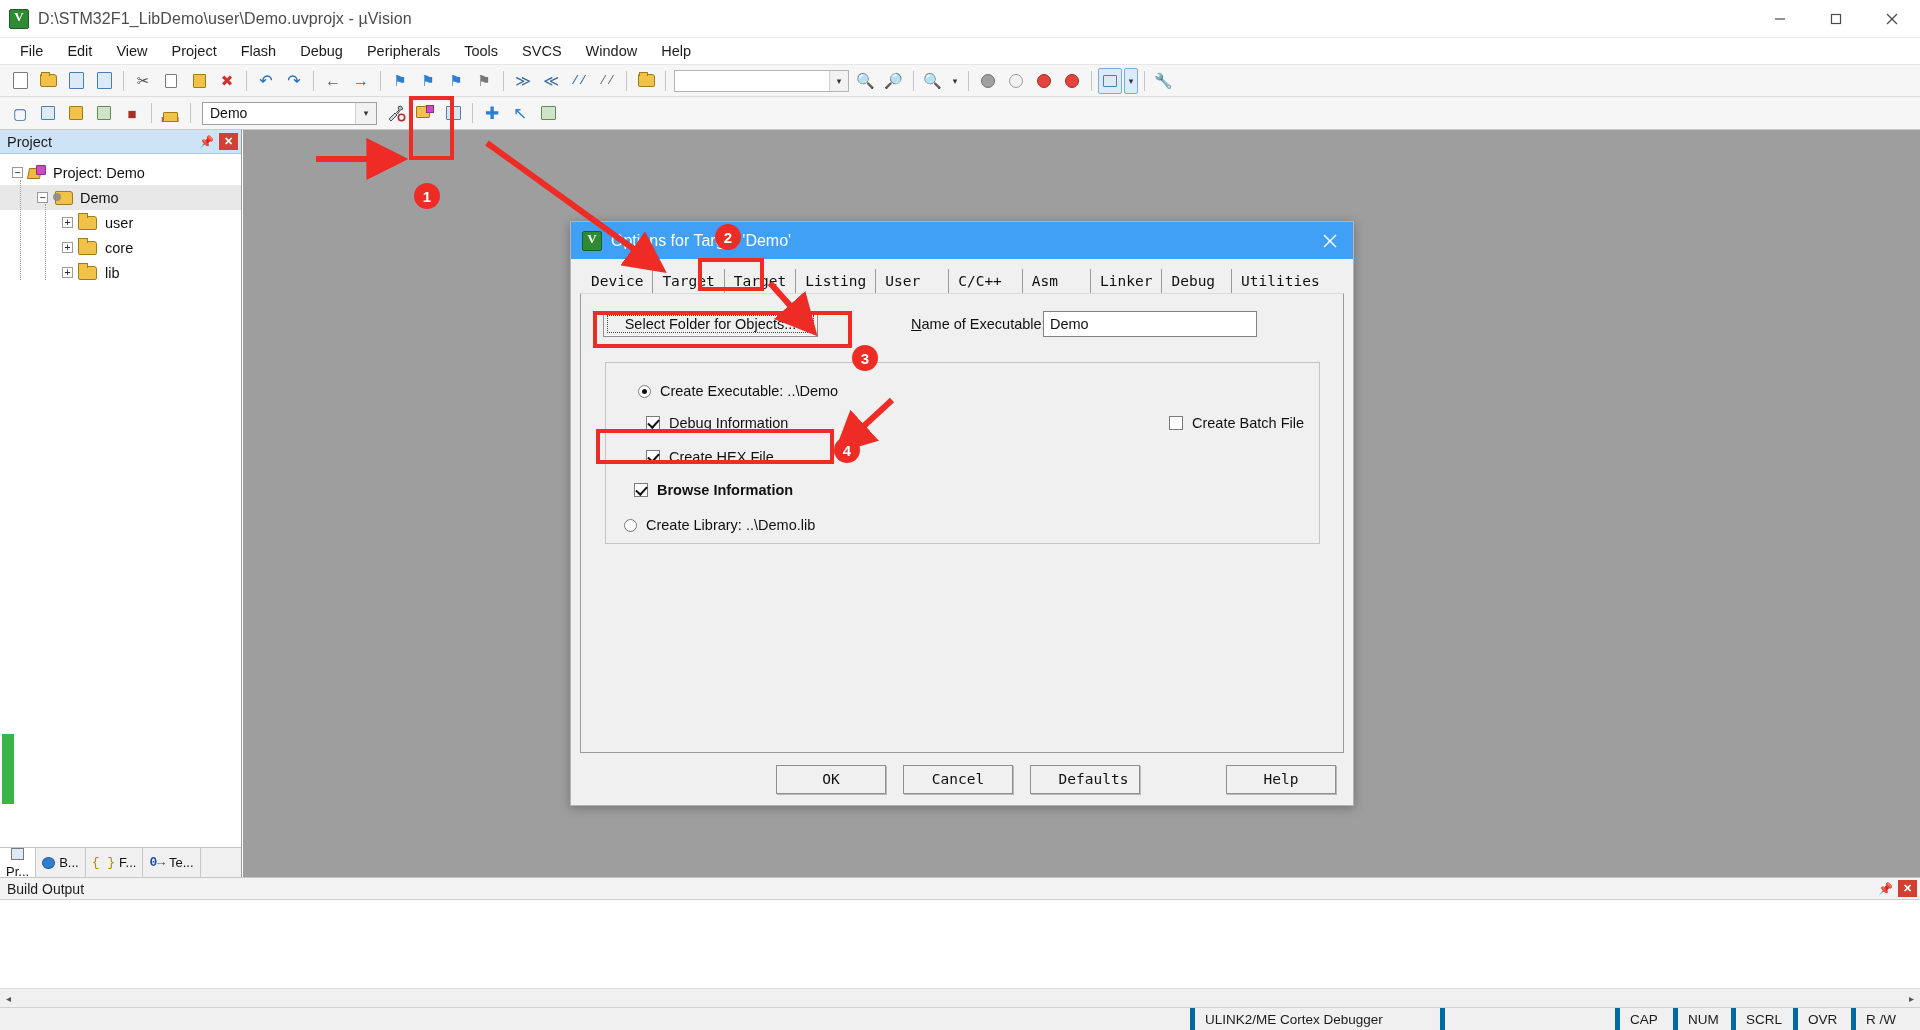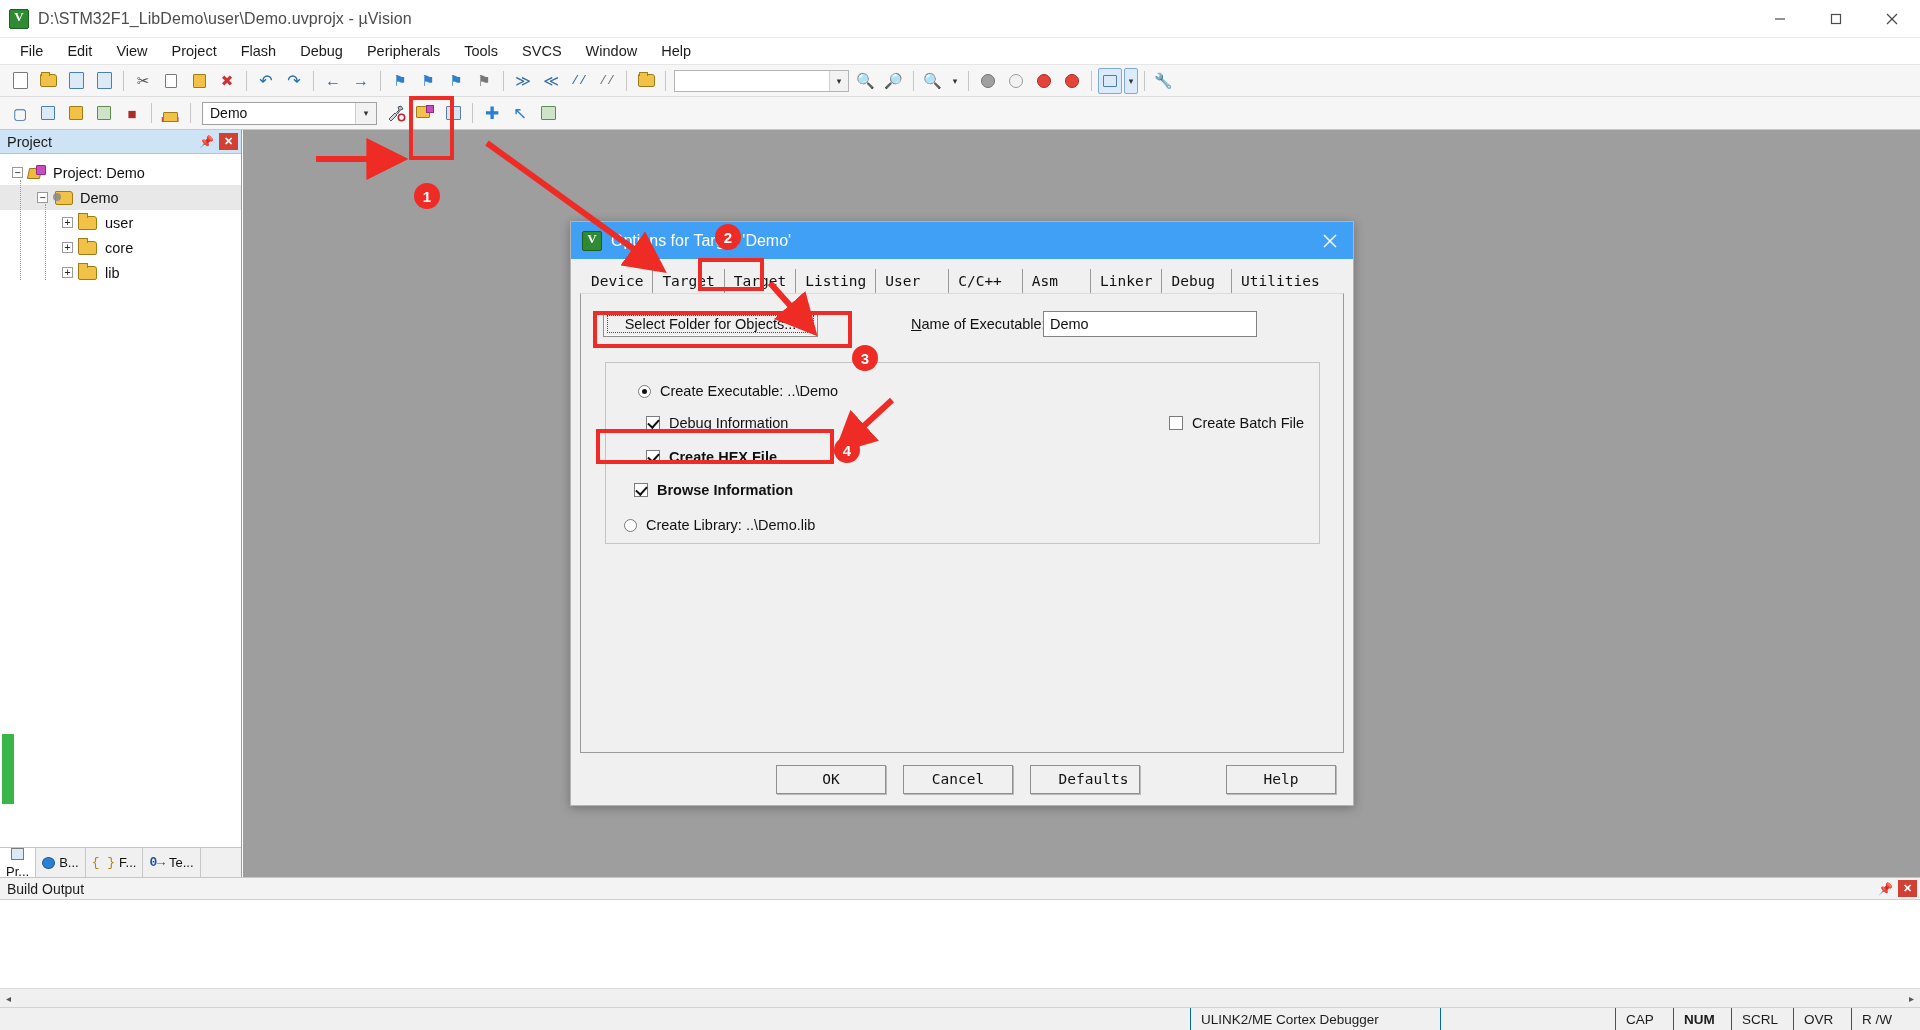--- a/index.html
+++ b/index.html
@@ -195,23 +195,23 @@
     display:flex; align-items:center; justify-content:space-between;
   }
   #bo-hscroll .ar{ width:17px;text-align:center;font-size:10px;color:#555; }
 
   
   #statusbar{
     position:absolute; left:0; top:1007px; width:1920px; height:23px;
     background:#f0f0f0; border-top:1px solid #d2d2d2;
     display:flex; align-items:center; font-size:13.5px; color:#1c1c1c;
   }
-  .st-cell{ height:23px; display:flex;align-items:center;padding:0 10px; border-left:1px solid #0369a1;}
+  .st-cell{ height:23px; display:flex;align-items:center;padding:0 10px; border-left:5px solid #0369a1;}
   .st-cell.first{ border-left:none; }
-  .st-cell.bold{ font-weight:bold; }
+  .st-cell.bold{ font-weight:normal; }
 
   
   #dialog{
     position:absolute; left:570px; top:221px; width:784px; height:585px;
     background:#f0f0f0; border:1px solid #b4b4b4;
     box-shadow:0 2px 10px rgba(0,0,0,.28);
     display:flex; flex-direction:column;
   }
   #dlg-title{
     height:37px; background:#3fa0f5; display:flex; align-items:center; padding-left:11px;
@@ -651,21 +651,21 @@
 
       <div id="groupbox">
         <div class="optrow" style="left:32px; top:20px;">
           <span class="radio on"></span>
           <span>Create Executable:  ..\Demo</span>
         </div>
         <div class="optrow" style="left:40px; top:52px;">
           <span class="checkbox on"></span>
           <span>Debug Information</span>
         </div>
-        <div class="optrow" style="left:40px; top:86px;font-weight:bold;">
+        <div class="optrow" style="left:40px; top:86px;">
           <span class="checkbox on"></span>
           <span>Create HEX File</span>
         </div>
         <div class="optrow" style="left:28px; top:119px;font-weight:bold;">
           <span class="checkbox on"></span>
           <span>Browse Information</span>
         </div>
         <div class="optrow" style="left:18px; top:154px;text-align:center;">
           <span class="radio"></span>
           <span>Create Library:  ..\Demo.lib</span>

